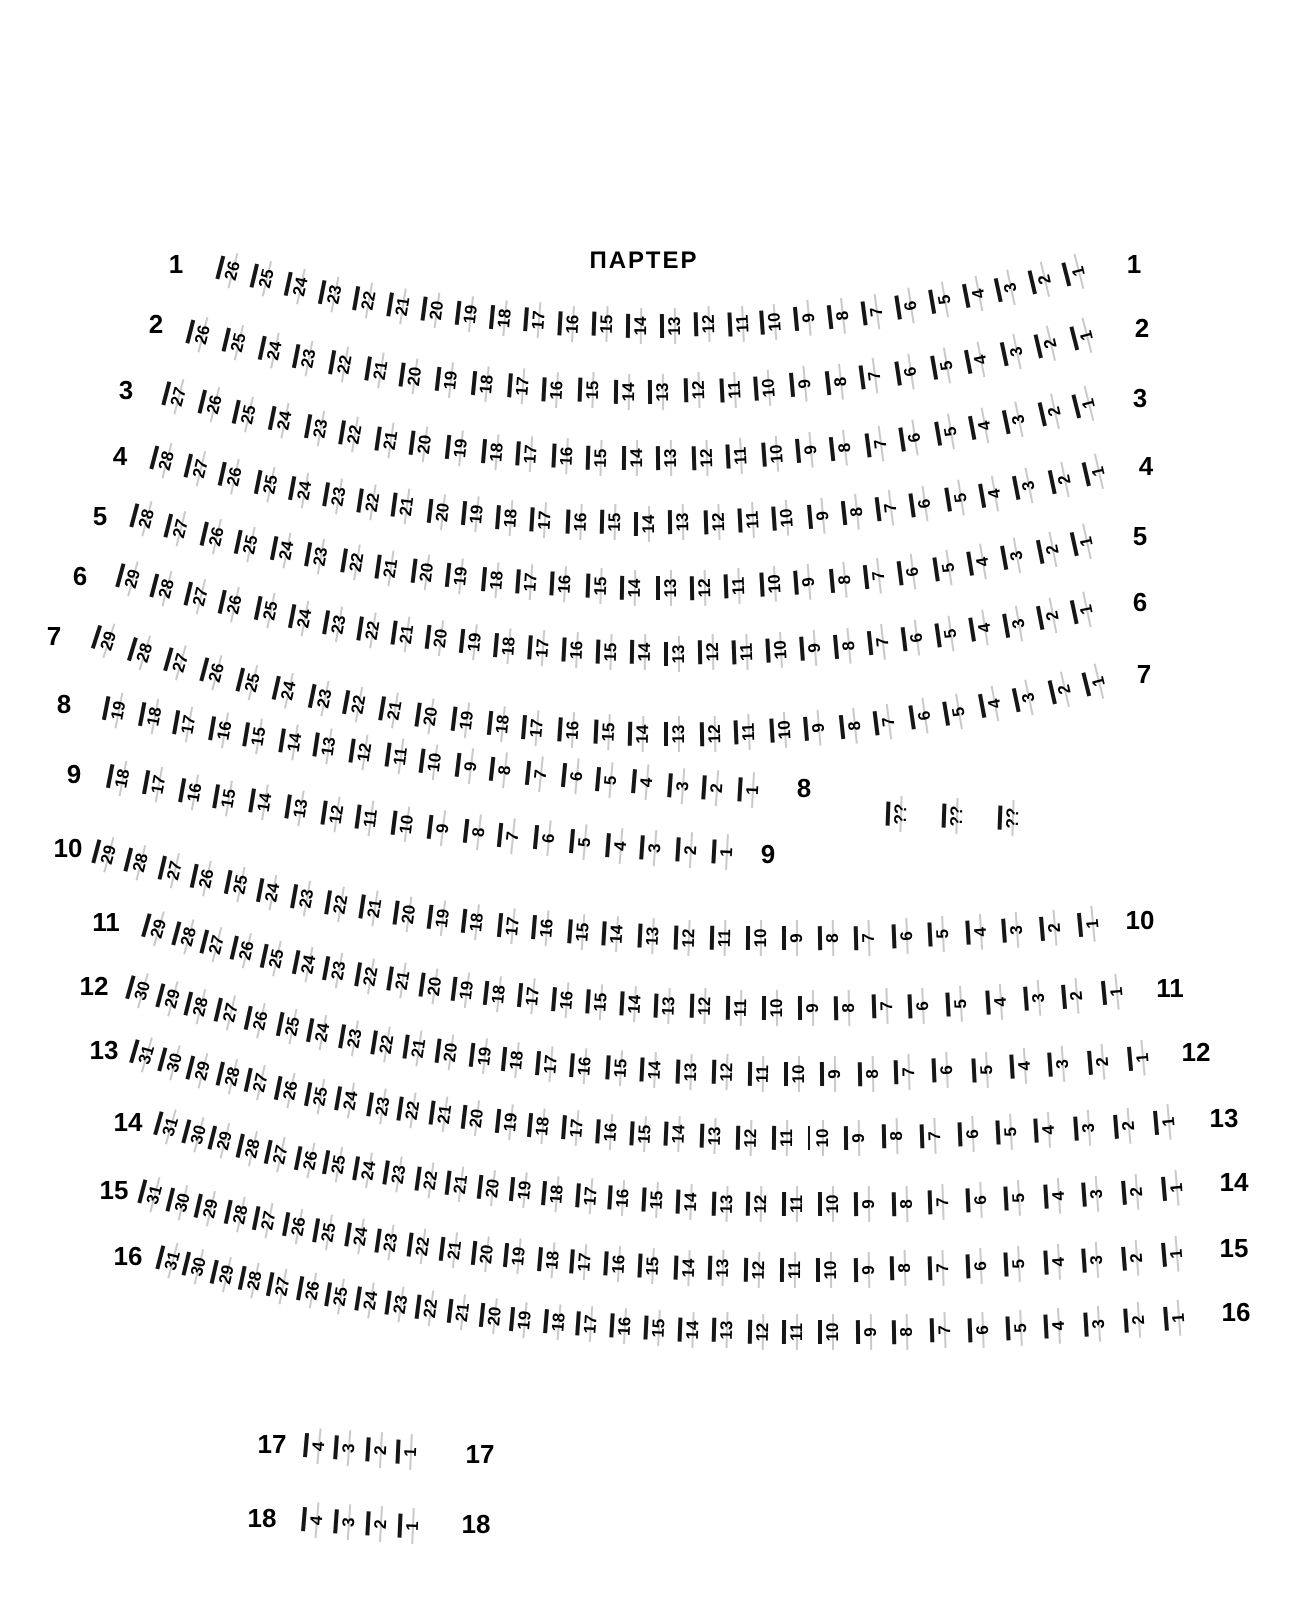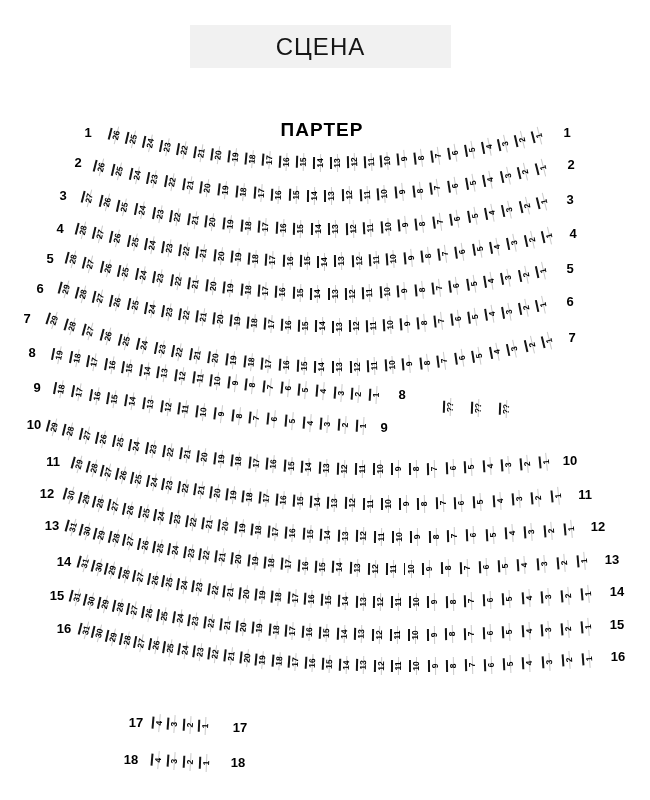--- a/index.html
+++ b/index.html
@@ -2,37 +2,34 @@
 <html><head>
 <meta charset="utf-8">
 <style>
   html,body{margin:0;padding:0;background:#fff;}
   body{width:650px;height:800px;font-family:"Liberation Sans",sans-serif;color:#000;}
   #hall{position:relative;width:650px;height:800px;background:#ffffff;overflow:hidden;}
   #stage{position:absolute;left:190px;top:25px;width:261px;height:43px;background:#f1f1f1;
          display:flex;align-items:center;justify-content:center;
          font-size:24px;letter-spacing:1px;color:#151515;}
   #section-label{position:absolute;left:322px;top:130px;transform:translate(-50%,-50%);
-         font-size:19px;font-weight:700;letter-spacing:1px;white-space:nowrap;text-align:right;}
+         font-size:12px;font-weight:700;letter-spacing:1px;white-space:nowrap;text-align:right;}
   .rlabel{position:absolute;transform:translate(-50%,-50%);font-size:13px;font-weight:700;
          color:#000;white-space:nowrap;}
   .seat{position:absolute;width:14px;height:14px;cursor:pointer;}
   .seat .tick{position:absolute;left:8px;top:-2px;width:1px;height:18px;background:#c9c9c9;}
   .seat .bar{position:absolute;left:1px;top:1px;width:1.5px;height:12px;background:#161616;}
   .seat .num{position:absolute;left:2px;top:1px;width:12px;height:12px;line-height:12px;
          text-align:center;font-size:8.5px;font-weight:700;color:#000;
          transform:rotate(-90deg);white-space:nowrap;font-family:"Liberation Sans",sans-serif;}
 </style>
 </head>
 <body>
 
 <div id="hall">
-  <div id="stage">
-    <span>СЦЕНА</span>
-  </div>
   <div id="section-label">ПАРТЕР</div>
 <div class="seat" style="left: 115px; top: 135px; transform: translate(-50%, -50%) rotate(14.5deg);">
       <i class="tick"></i>
       <i class="bar"></i>
       <span class="num">26</span>
     </div>
     <div class="seat" style="left: 132.035px; top: 139.226px; transform: translate(-50%, -50%) rotate(13.4deg);">
       <i class="tick"></i>
       <i class="bar"></i>
       <span class="num">25</span>

